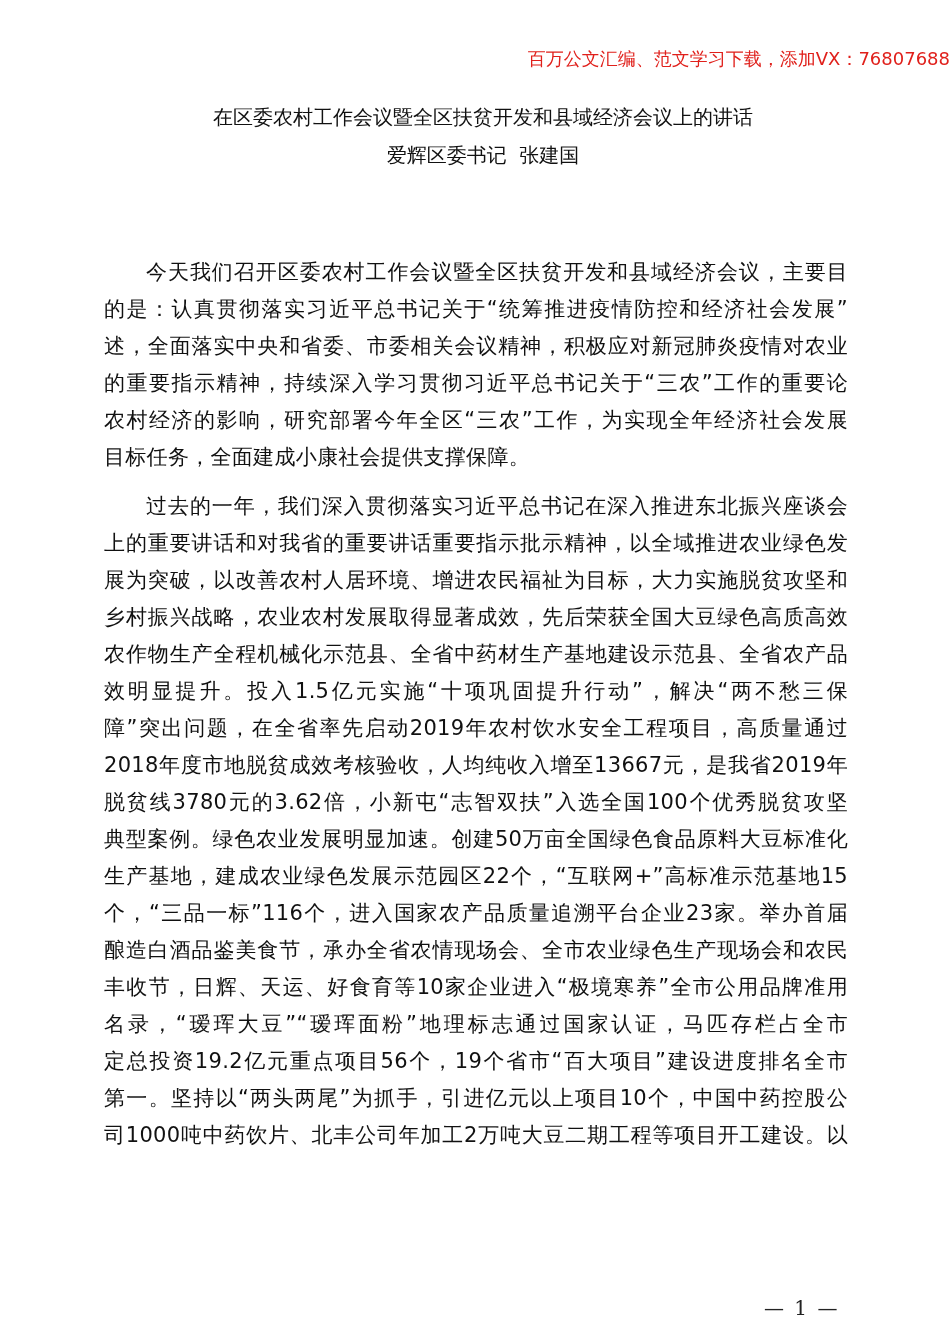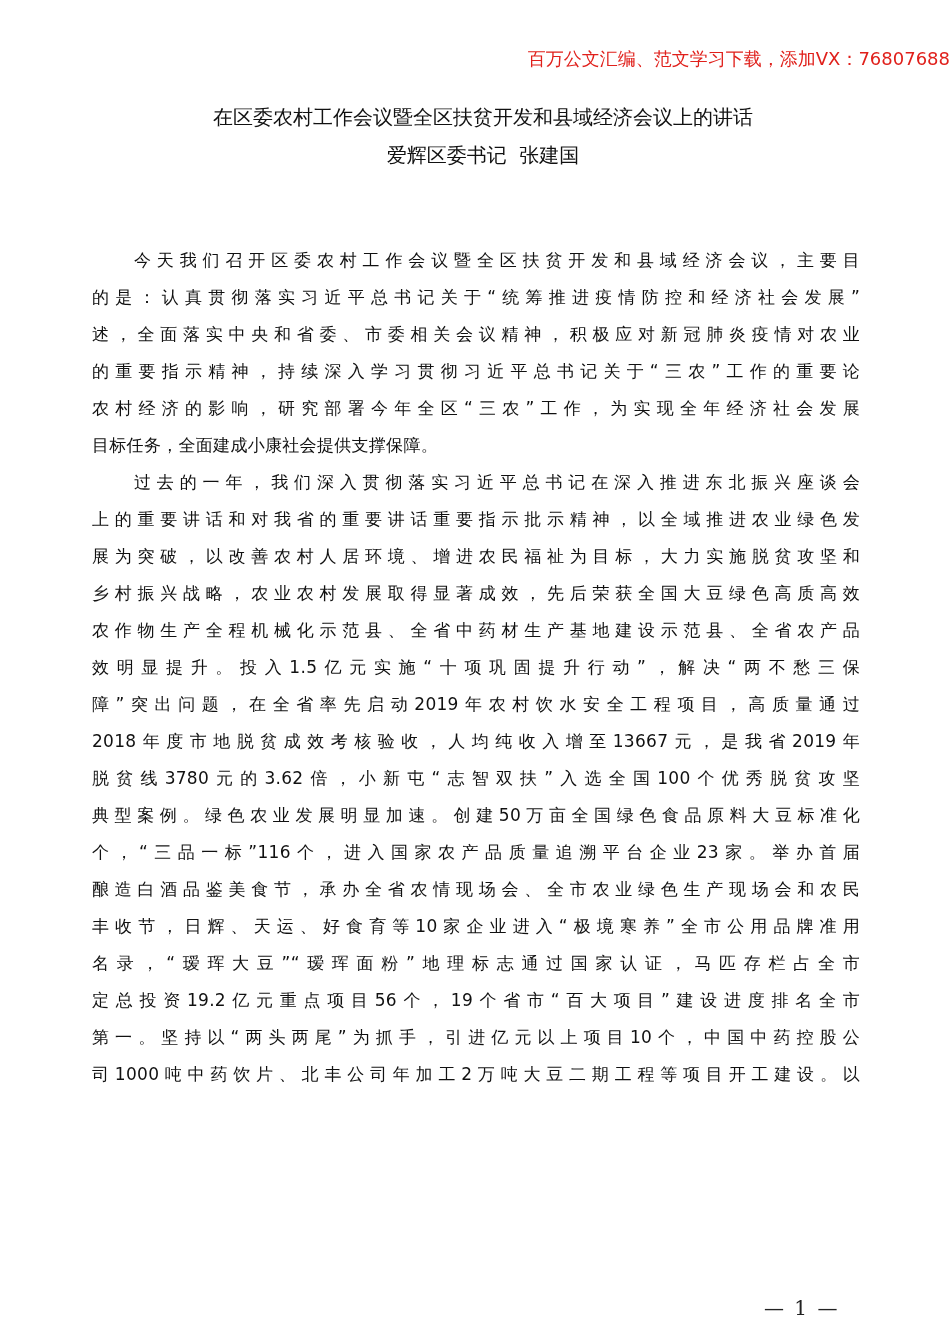--- a/index.html
+++ b/index.html
@@ -3,21 +3,21 @@
   <meta charset="utf-8">
   <style>
     html, body { margin: 0; padding: 0; background: #ffffff; }
     body { width: 950px; height: 1344px; position: relative; overflow: hidden;
            font-family: "DejaVu Sans", "Liberation Sans", sans-serif; color: #111; }
     .banner { position: absolute; top: 47px; left: 0; width: 950px; text-align: right;
               font-size: 18px; line-height: 24px; color: #e0201b; }
     .title-block { position: absolute; top: 98px; left: 8px; width: 950px; text-align: center; }
     .title-line { font-size: 20px; line-height: 38px; color: #111; }
     .body { position: absolute; top: 242px; left: 92px; width: 768px; }
-    .para { margin: 0; font-size: 17px; line-height: 37px; text-align: justify;
+    .para { margin: 12px; font-size: 21px; line-height: 37px; text-align: justify;
             text-indent: 2em; letter-spacing: 0.3px; }
     .line { display: block; white-space: nowrap; text-indent: 0; text-align-last: justify; text-align: justify; }
     .line.first { padding-left: 42px; }
     .line.last { text-align-last: left; }
     .page-num { position: absolute; top: 1296px; left: 764px; font-family: "DejaVu Serif", "Liberation Serif", serif;
                 font-size: 20px; color: #222; letter-spacing: 2px; }
   </style>
 </head>
 <body>
 
@@ -41,20 +41,21 @@
     <span class="line first">过去的一年，我们深入贯彻落实习近平总书记在深入推进东北振兴座谈会</span>
     <span class="line">上的重要讲话和对我省的重要讲话重要指示批示精神，以全域推进农业绿色发</span>
     <span class="line">展为突破，以改善农村人居环境、增进农民福祉为目标，大力实施脱贫攻坚和</span>
     <span class="line">乡村振兴战略，农业农村发展取得显著成效，先后荣获全国大豆绿色高质高效</span>
     <span class="line">农作物生产全程机械化示范县、全省中药材生产基地建设示范县、全省农产品</span>
     <span class="line">效明显提升。投入1.5亿元实施“十项巩固提升行动”，解决“两不愁三保</span>
     <span class="line">障”突出问题，在全省率先启动2019年农村饮水安全工程项目，高质量通过</span>
     <span class="line">2018年度市地脱贫成效考核验收，人均纯收入增至13667元，是我省2019年</span>
     <span class="line">脱贫线3780元的3.62倍，小新屯“志智双扶”入选全国100个优秀脱贫攻坚</span>
     <span class="line">典型案例。绿色农业发展明显加速。创建50万亩全国绿色食品原料大豆标准化</span>
+    <span class="line">生产基地，建成农业绿色发展示范园区22个，“互联网+”高标准示范基地15</span>
     <span class="line">个，“三品一标”116个，进入国家农产品质量追溯平台企业23家。举办首届</span>
     <span class="line">酿造白酒品鉴美食节，承办全省农情现场会、全市农业绿色生产现场会和农民</span>
     <span class="line">丰收节，日辉、天运、好食育等10家企业进入“极境寒养”全市公用品牌准用</span>
     <span class="line">名录，“瑷珲大豆”“瑷珲面粉”地理标志通过国家认证，马匹存栏占全市</span>
     <span class="line">定总投资19.2亿元重点项目56个，19个省市“百大项目”建设进度排名全市</span>
     <span class="line">第一。坚持以“两头两尾”为抓手，引进亿元以上项目10个，中国中药控股公</span>
     <span class="line">司1000吨中药饮片、北丰公司年加工2万吨大豆二期工程等项目开工建设。以</span>
   </div>
 </div>
 

